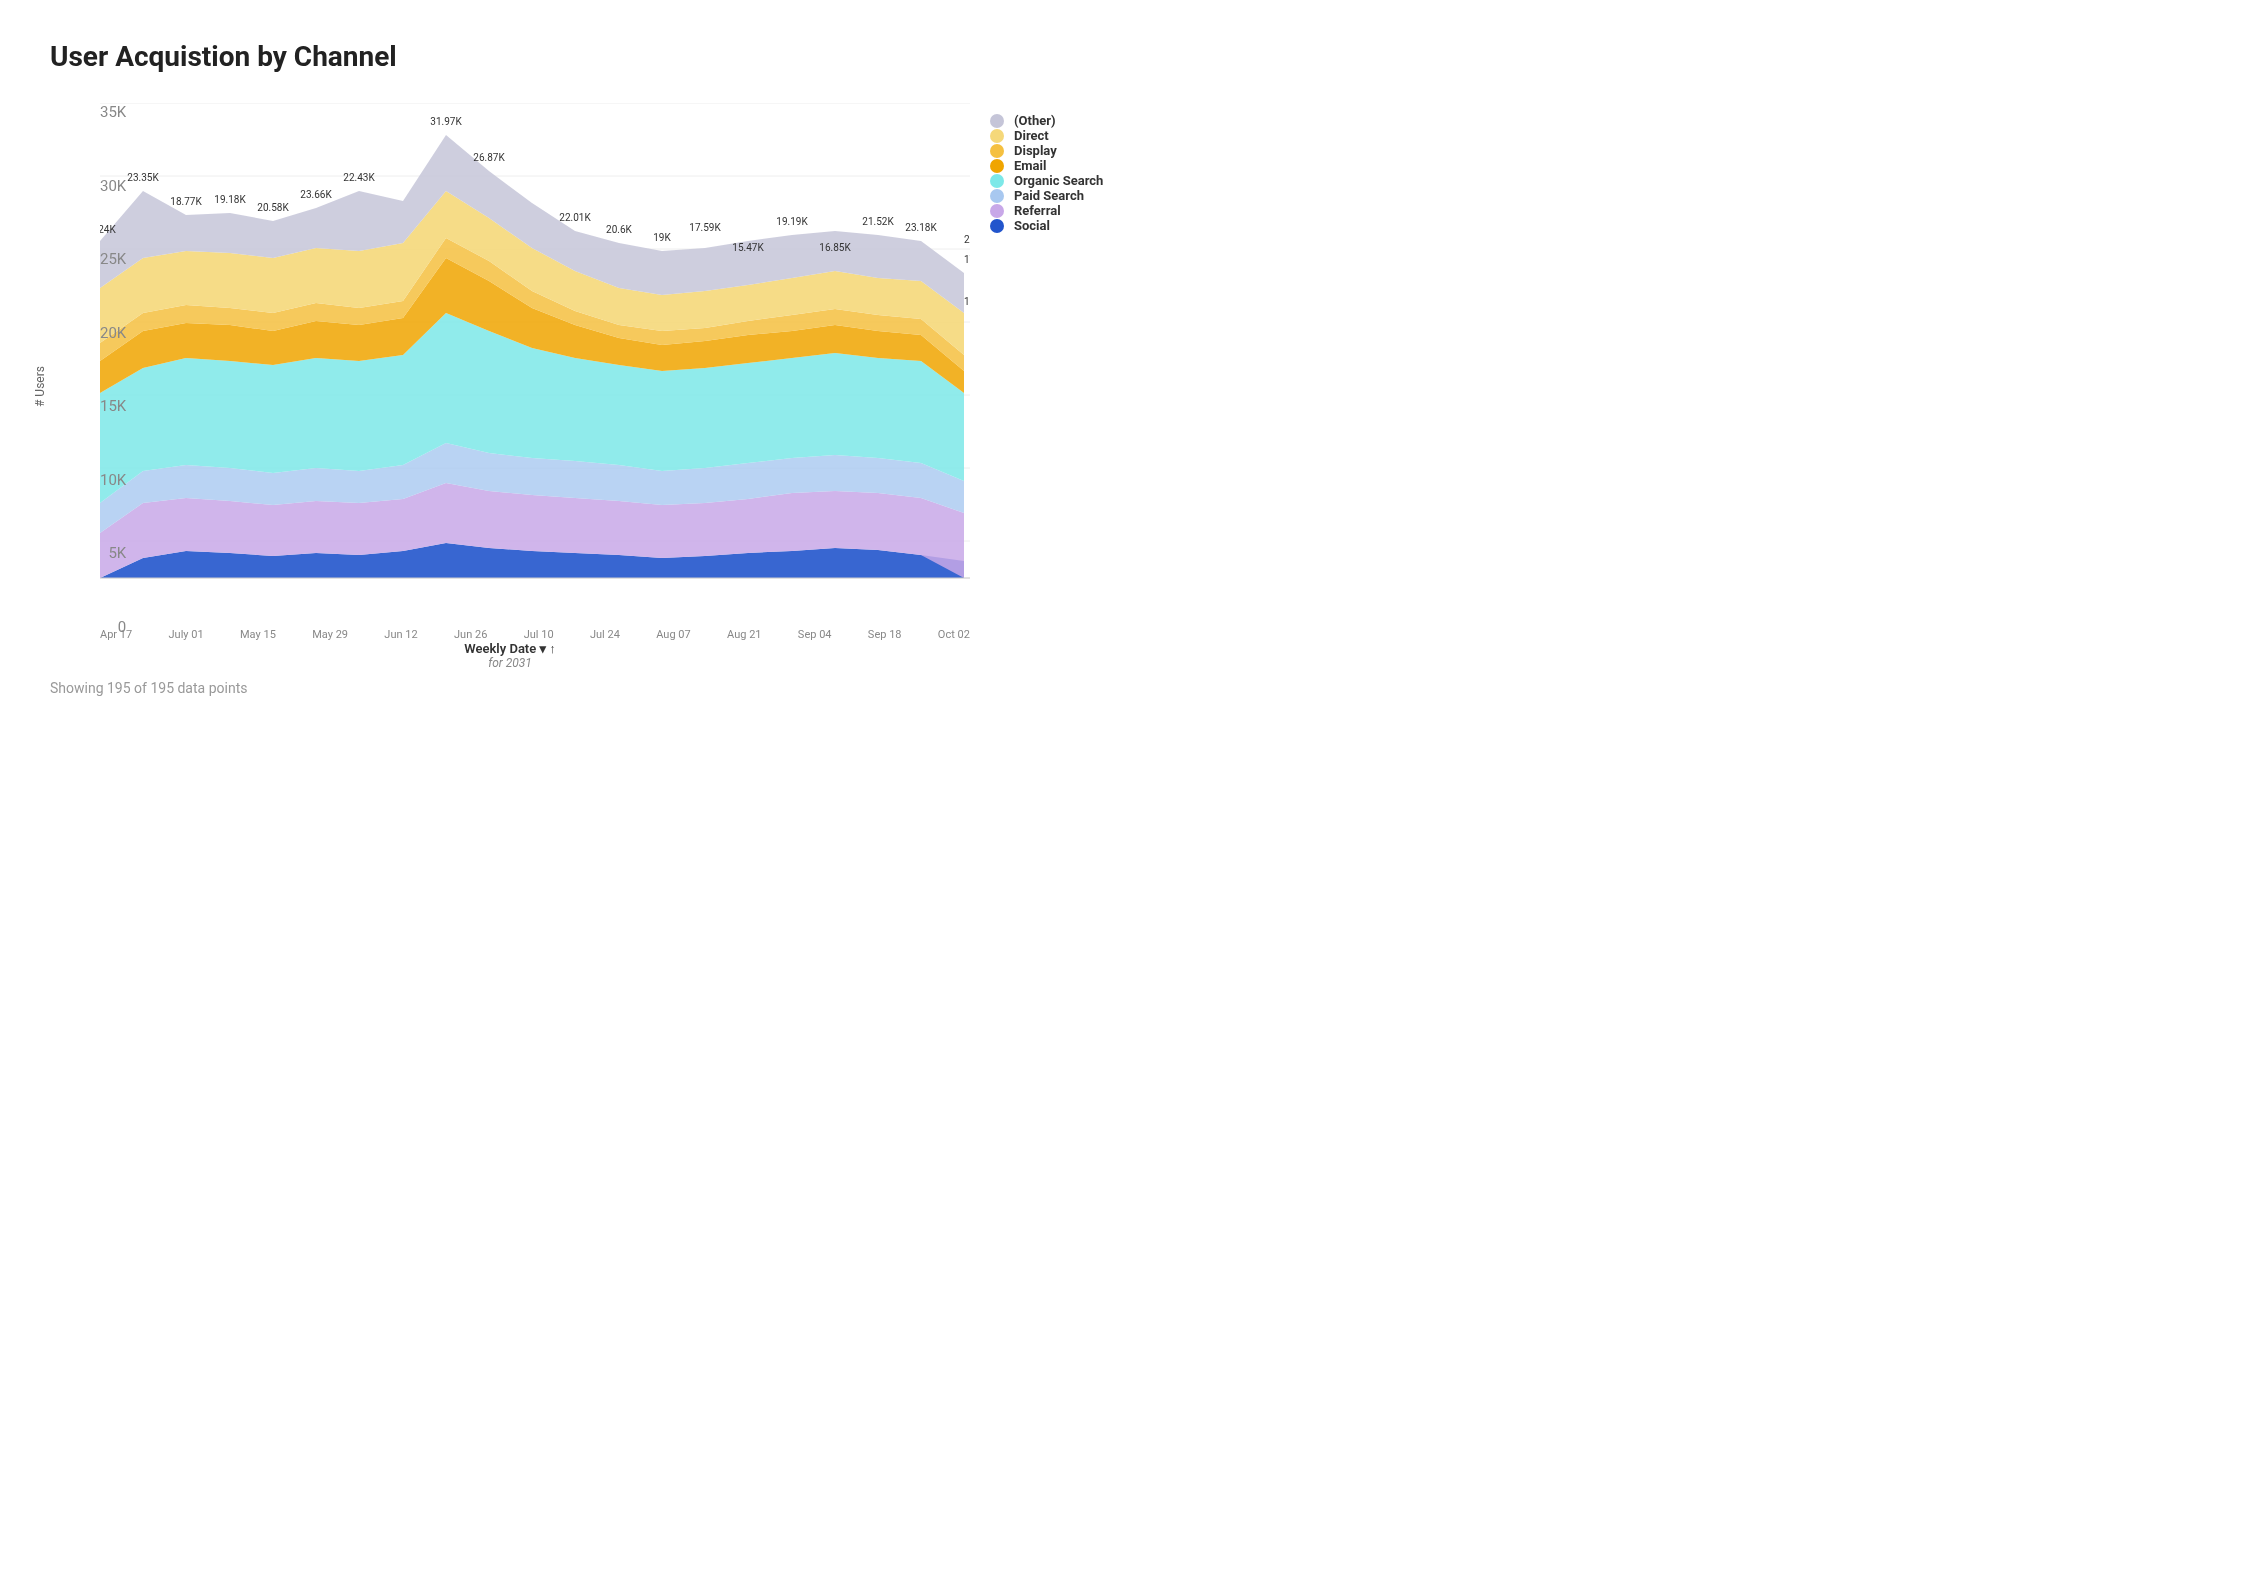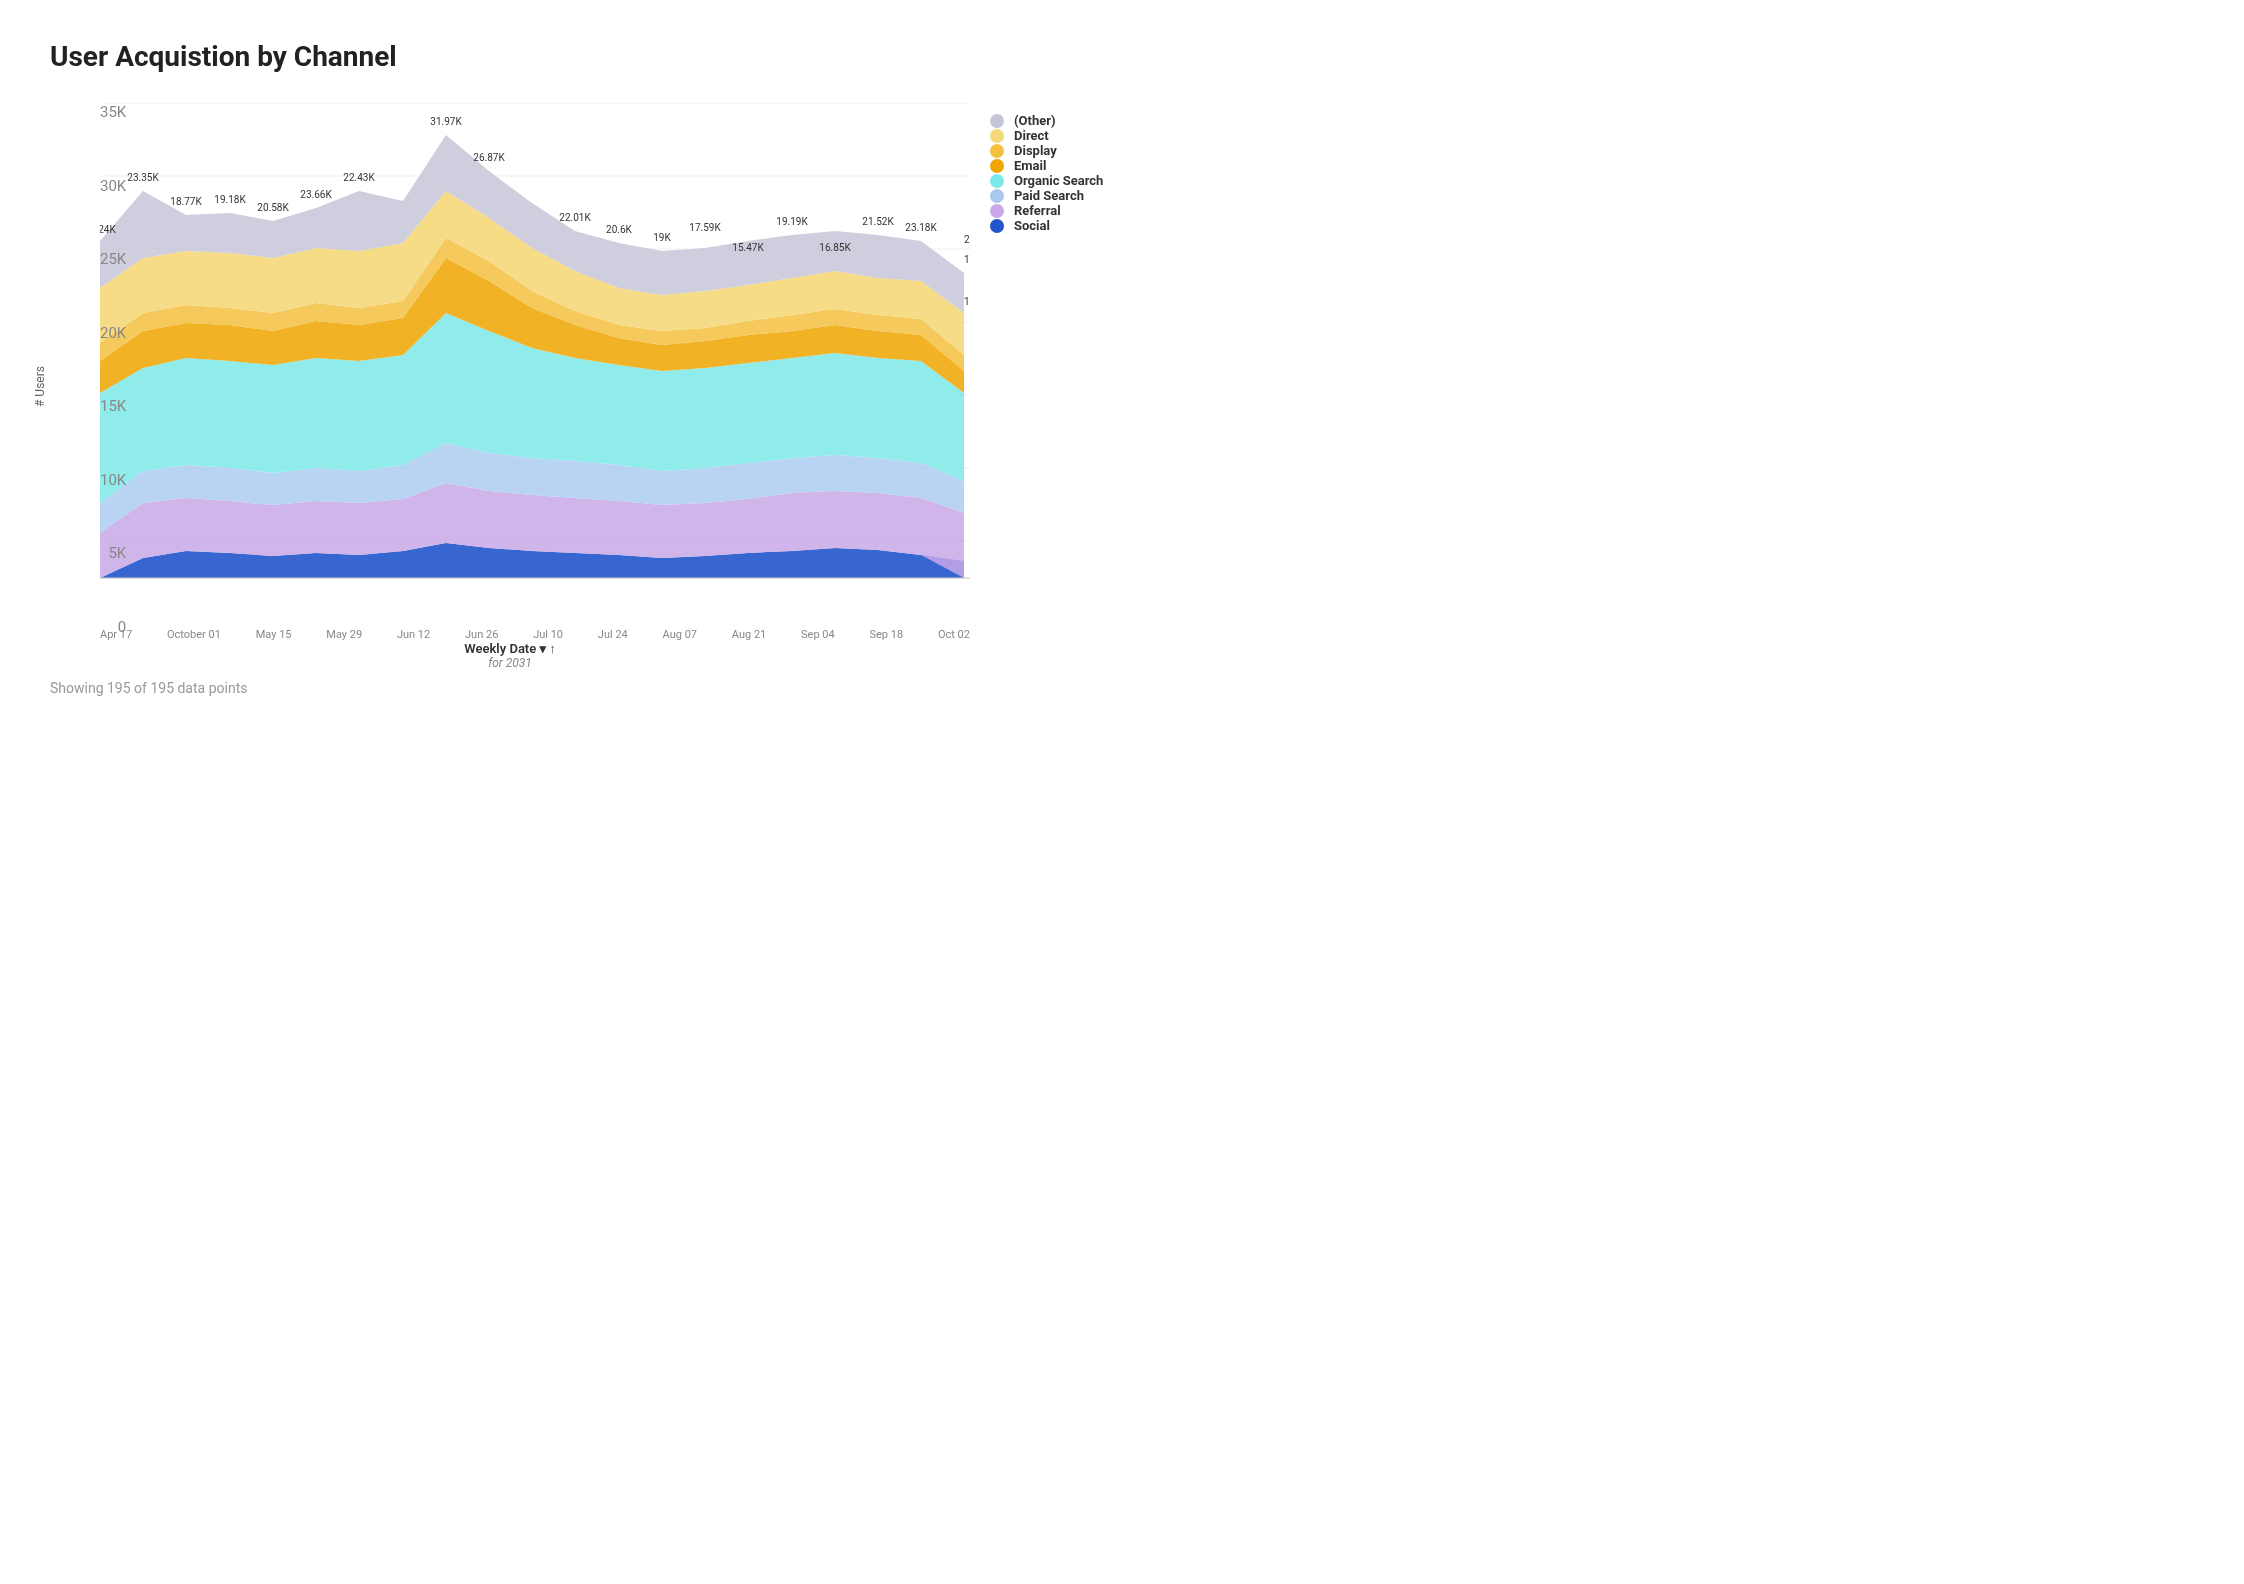--- a/index.html
+++ b/index.html
@@ -232,21 +232,21 @@
 
       <text class="data-label" x="864" y="160" text-anchor="start">17.07K</text>
 
       <text class="data-label" x="864" y="202" text-anchor="start">11.12K</text>
 
       <line x1="0" y1="475" x2="870" y2="475" stroke="#ccc" stroke-width="1"></line>
     </svg>
 
     <div class="x-axis-labels">
       <span class="x-tick">Apr 17</span>
-      <span class="x-tick">October 01</span>
+      <span class="x-tick">July 01</span>
       <span class="x-tick">May 15</span>
       <span class="x-tick">May 29</span>
       <span class="x-tick">Jun 12</span>
       <span class="x-tick">Jun 26</span>
       <span class="x-tick">Jul 10</span>
       <span class="x-tick">Jul 24</span>
       <span class="x-tick">Aug 07</span>
       <span class="x-tick">Aug 21</span>
       <span class="x-tick">Sep 04</span>
       <span class="x-tick">Sep 18</span>

